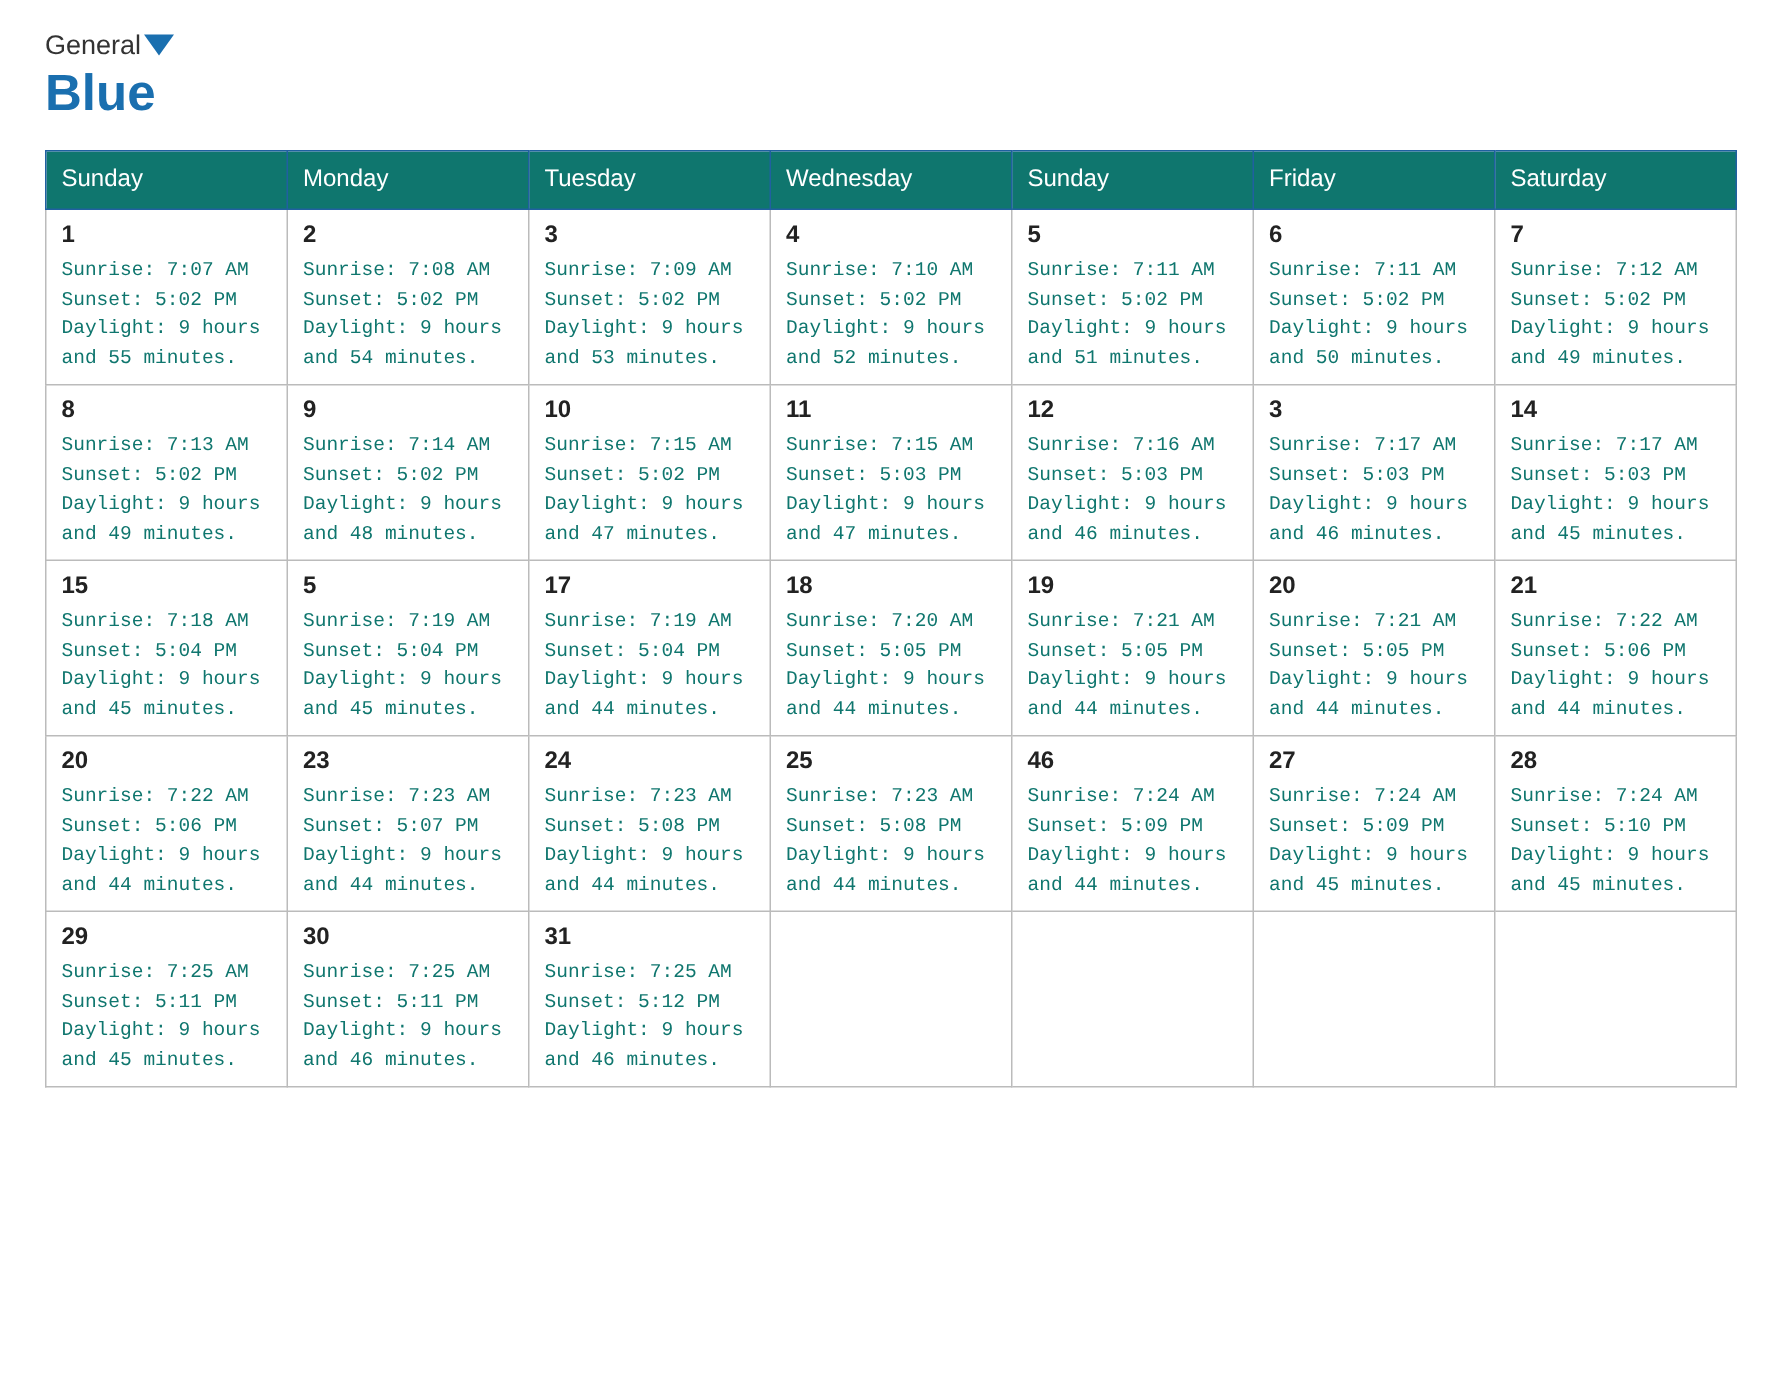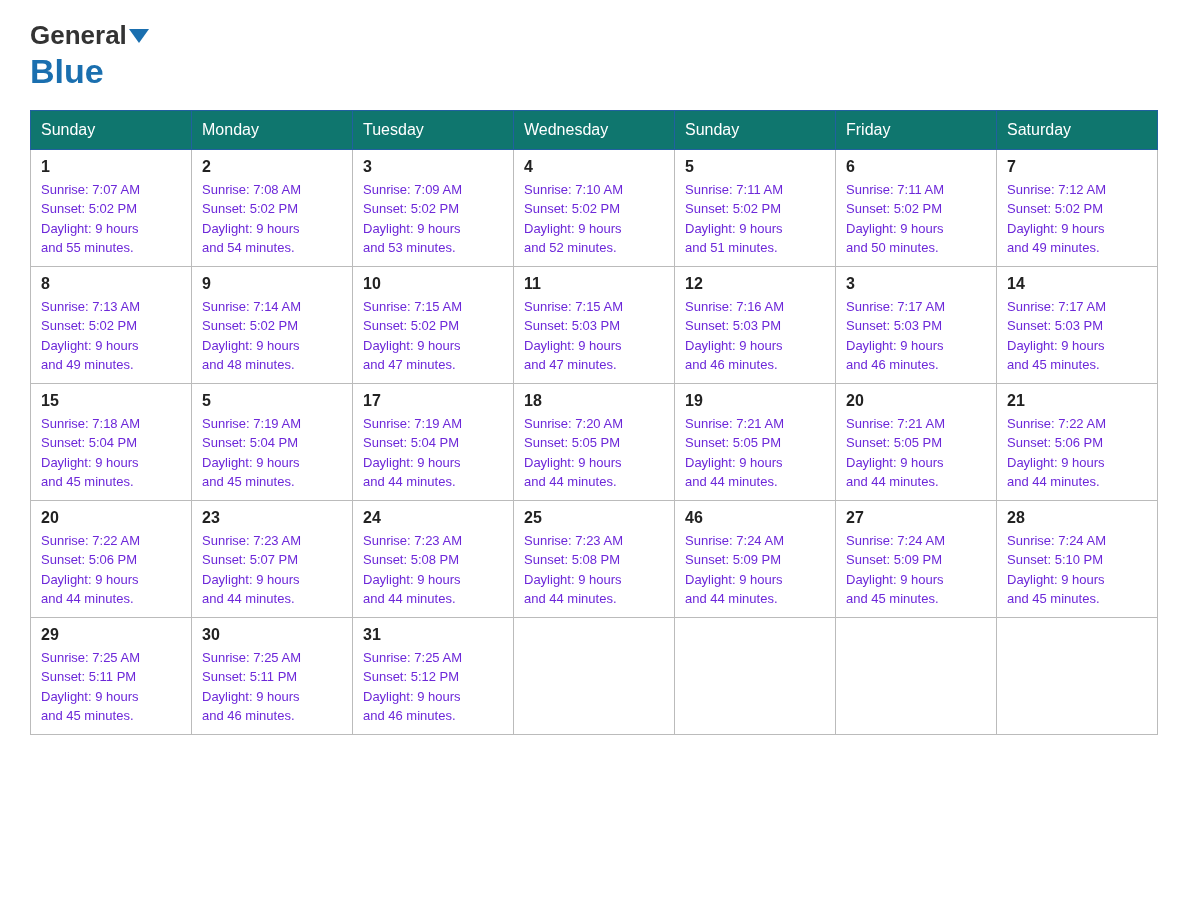--- a/index.html
+++ b/index.html
@@ -60,37 +60,38 @@
     }
     .day-number {
       font-size: 16px;
       font-weight: bold;
       color: #222;
       display: block;
       margin-bottom: 4px;
     }
     .day-info {
       font-size: 13px;
-      color: #6d28d9;
+      color: #0f766e;
       line-height: 1.5;
+      font-family: Liberation Mono, monospace;
     }
     .empty-cell {
       background: #fff;
     }
     tr.week-row td {
       height: 110px;
     }
     .logo-wrapper {
       display: flex;
       flex-direction: column;
       line-height: 1.2;
     }
     .logo-line1 {
-      font-size: 26px;
-      font-weight: bold;
+      font-size: 18px;
+      font-weight: normal;
       color: #333;
     }
     .logo-line2 {
       font-size: 34px;
       font-weight: bold;
       color: #1a6faf;
     }
     .logo-triangle {
       display: inline-block;
       width: 0;

